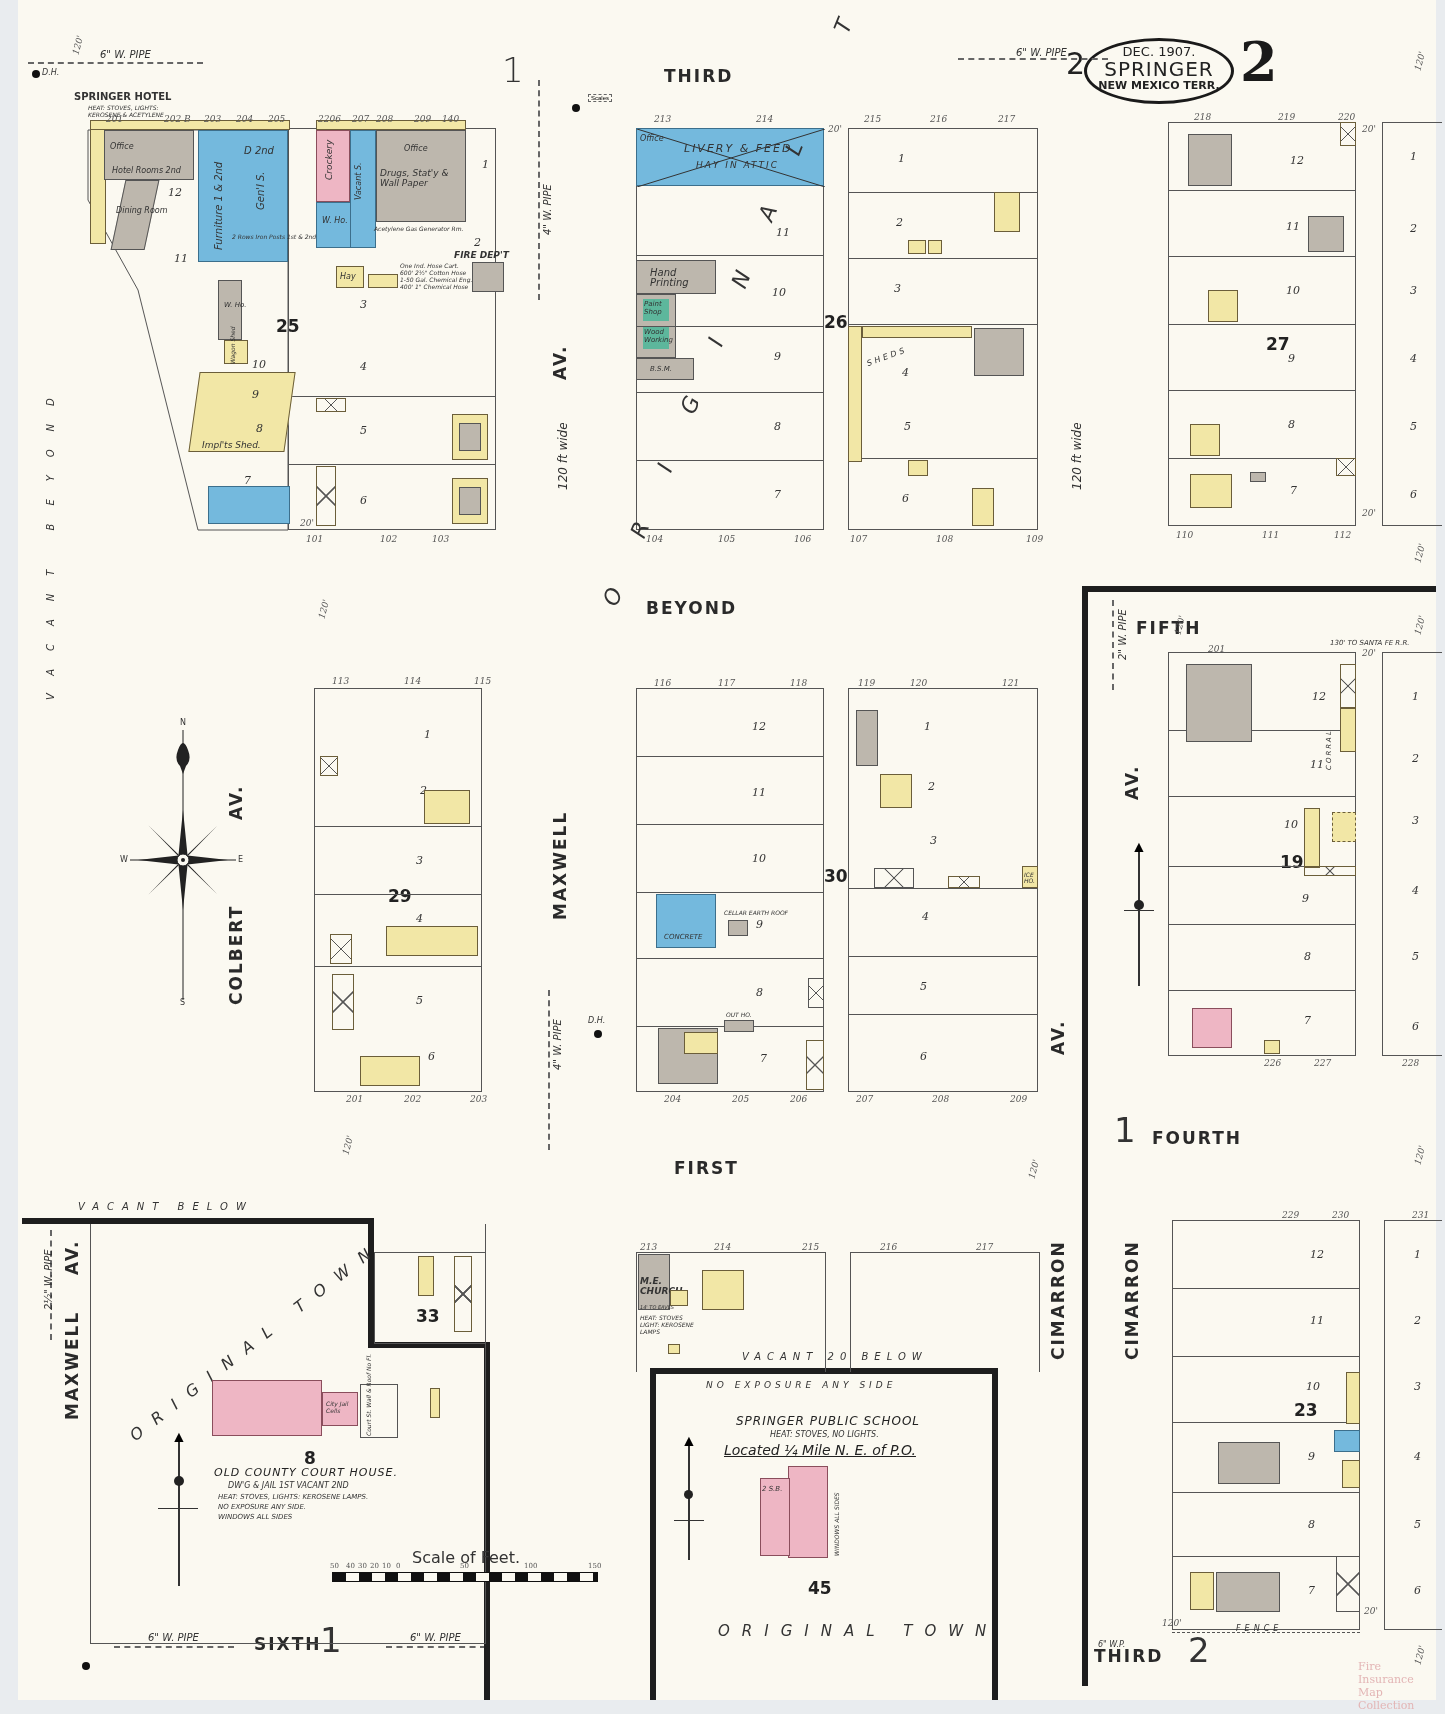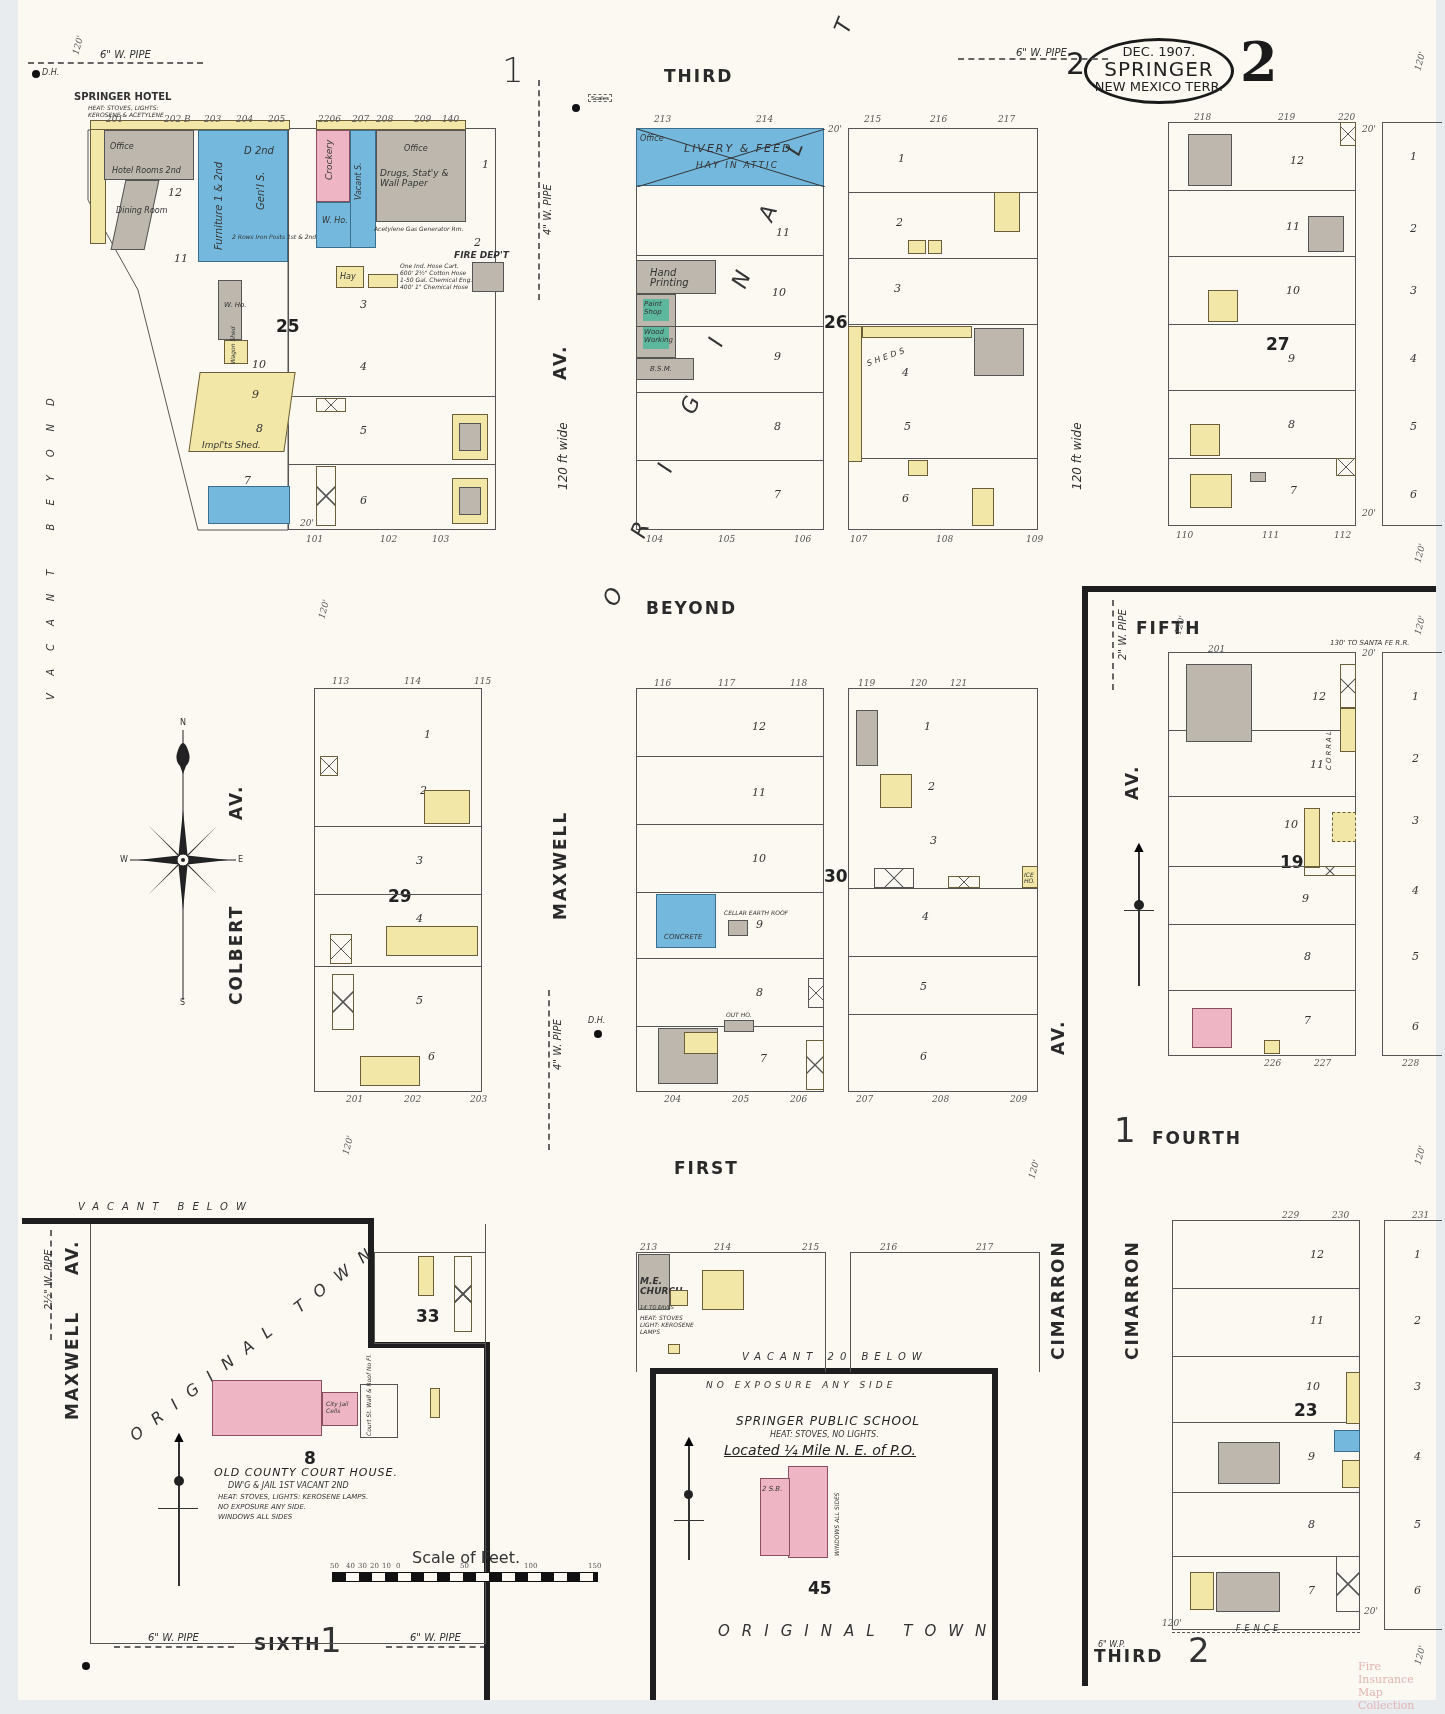--- a/index.html
+++ b/index.html
@@ -29,21 +29,21 @@
 </style>
 </head>
 <body>
 
 <div id="sheet">
 
   <span class="abs" style="left:1048px;top:46px;font-size:30px;font-family:'DejaVu Sans',sans-serif;color:#222;">2</span>
   <div class="cartouche" style="left:1066px;top:38px;width:150px;height:66px;">
     <div style="font-family:'DejaVu Sans',sans-serif;font-size:13px;margin-top:3px;color:#222;">DEC. 1907.</div>
     <div style="font-family:'DejaVu Sans',sans-serif;font-size:20px;letter-spacing:1px;line-height:20px;color:#222;">SPRINGER</div>
-    <div style="font-family:'DejaVu Sans',sans-serif;font-weight:normal;font-size:13px;color:#222;">NEW MEXICO TERR.</div>
+    <div style="font-family:'DejaVu Sans',sans-serif;font-weight:bold;font-size:11px;color:#222;">NEW MEXICO TERR.</div>
   </div>
   <span class="abs" style="left:1222px;top:30px;font-size:54px;font-weight:bold;font-family:'DejaVu Serif',serif;color:#1a1a1a;">2</span>
 
   <span class="street" style="left:646px;top:66px;">THIRD</span>
   <span class="street" style="left:628px;top:598px;">BEYOND</span>
   <span class="street" style="left:656px;top:1158px;">FIRST</span>
   <span class="street" style="left:236px;top:1634px;">SIXTH</span>
   <span class="street" style="left:1118px;top:618px;">FIFTH</span>
   <span class="street" style="left:1134px;top:1128px;">FOURTH</span>
   <span class="street" style="left:1076px;top:1646px;">THIRD</span>
@@ -360,21 +360,21 @@
   <div class="bld y" style="left:1004px;top:866px;width:16px;height:22px;"></div>
   <span class="note" style="left:1006px;top:872px;font-size:6px;line-height:6px;white-space:normal;width:10px;">ICE HO.</span>
   <span class="num" style="left:636px;top:678px;">116</span>
   <span class="num" style="left:700px;top:678px;">117</span>
   <span class="num" style="left:772px;top:678px;">118</span>
   <span class="num" style="left:646px;top:1094px;">204</span>
   <span class="num" style="left:714px;top:1094px;">205</span>
   <span class="num" style="left:772px;top:1094px;">206</span>
   <span class="num" style="left:840px;top:678px;">119</span>
   <span class="num" style="left:892px;top:678px;">120</span>
-  <span class="num" style="left:932px;top:678px;">121</span>
+  <span class="num" style="left:984px;top:678px;">121</span>
   <span class="num" style="left:838px;top:1094px;">207</span>
   <span class="num" style="left:914px;top:1094px;">208</span>
   <span class="num" style="left:992px;top:1094px;">209</span>
 
   <span class="bigtown" style="left:580px;top:600px;transform:rotate(-68deg);transform-origin:left top;font-size:22px;letter-spacing:56px;">ORIGINAL TOWN</span>
 
   <div class="blk" style="left:1150px;top:652px;width:188px;height:404px;"></div>
   <div class="blk" style="left:1364px;top:652px;width:60px;height:404px;border-right:none;"></div>
   <span class="block-no" style="left:1262px;top:852px;">19</span>
   <div style="position:absolute;left:1150px;top:730px;width:188px;border-top:1px solid #555;"></div>

